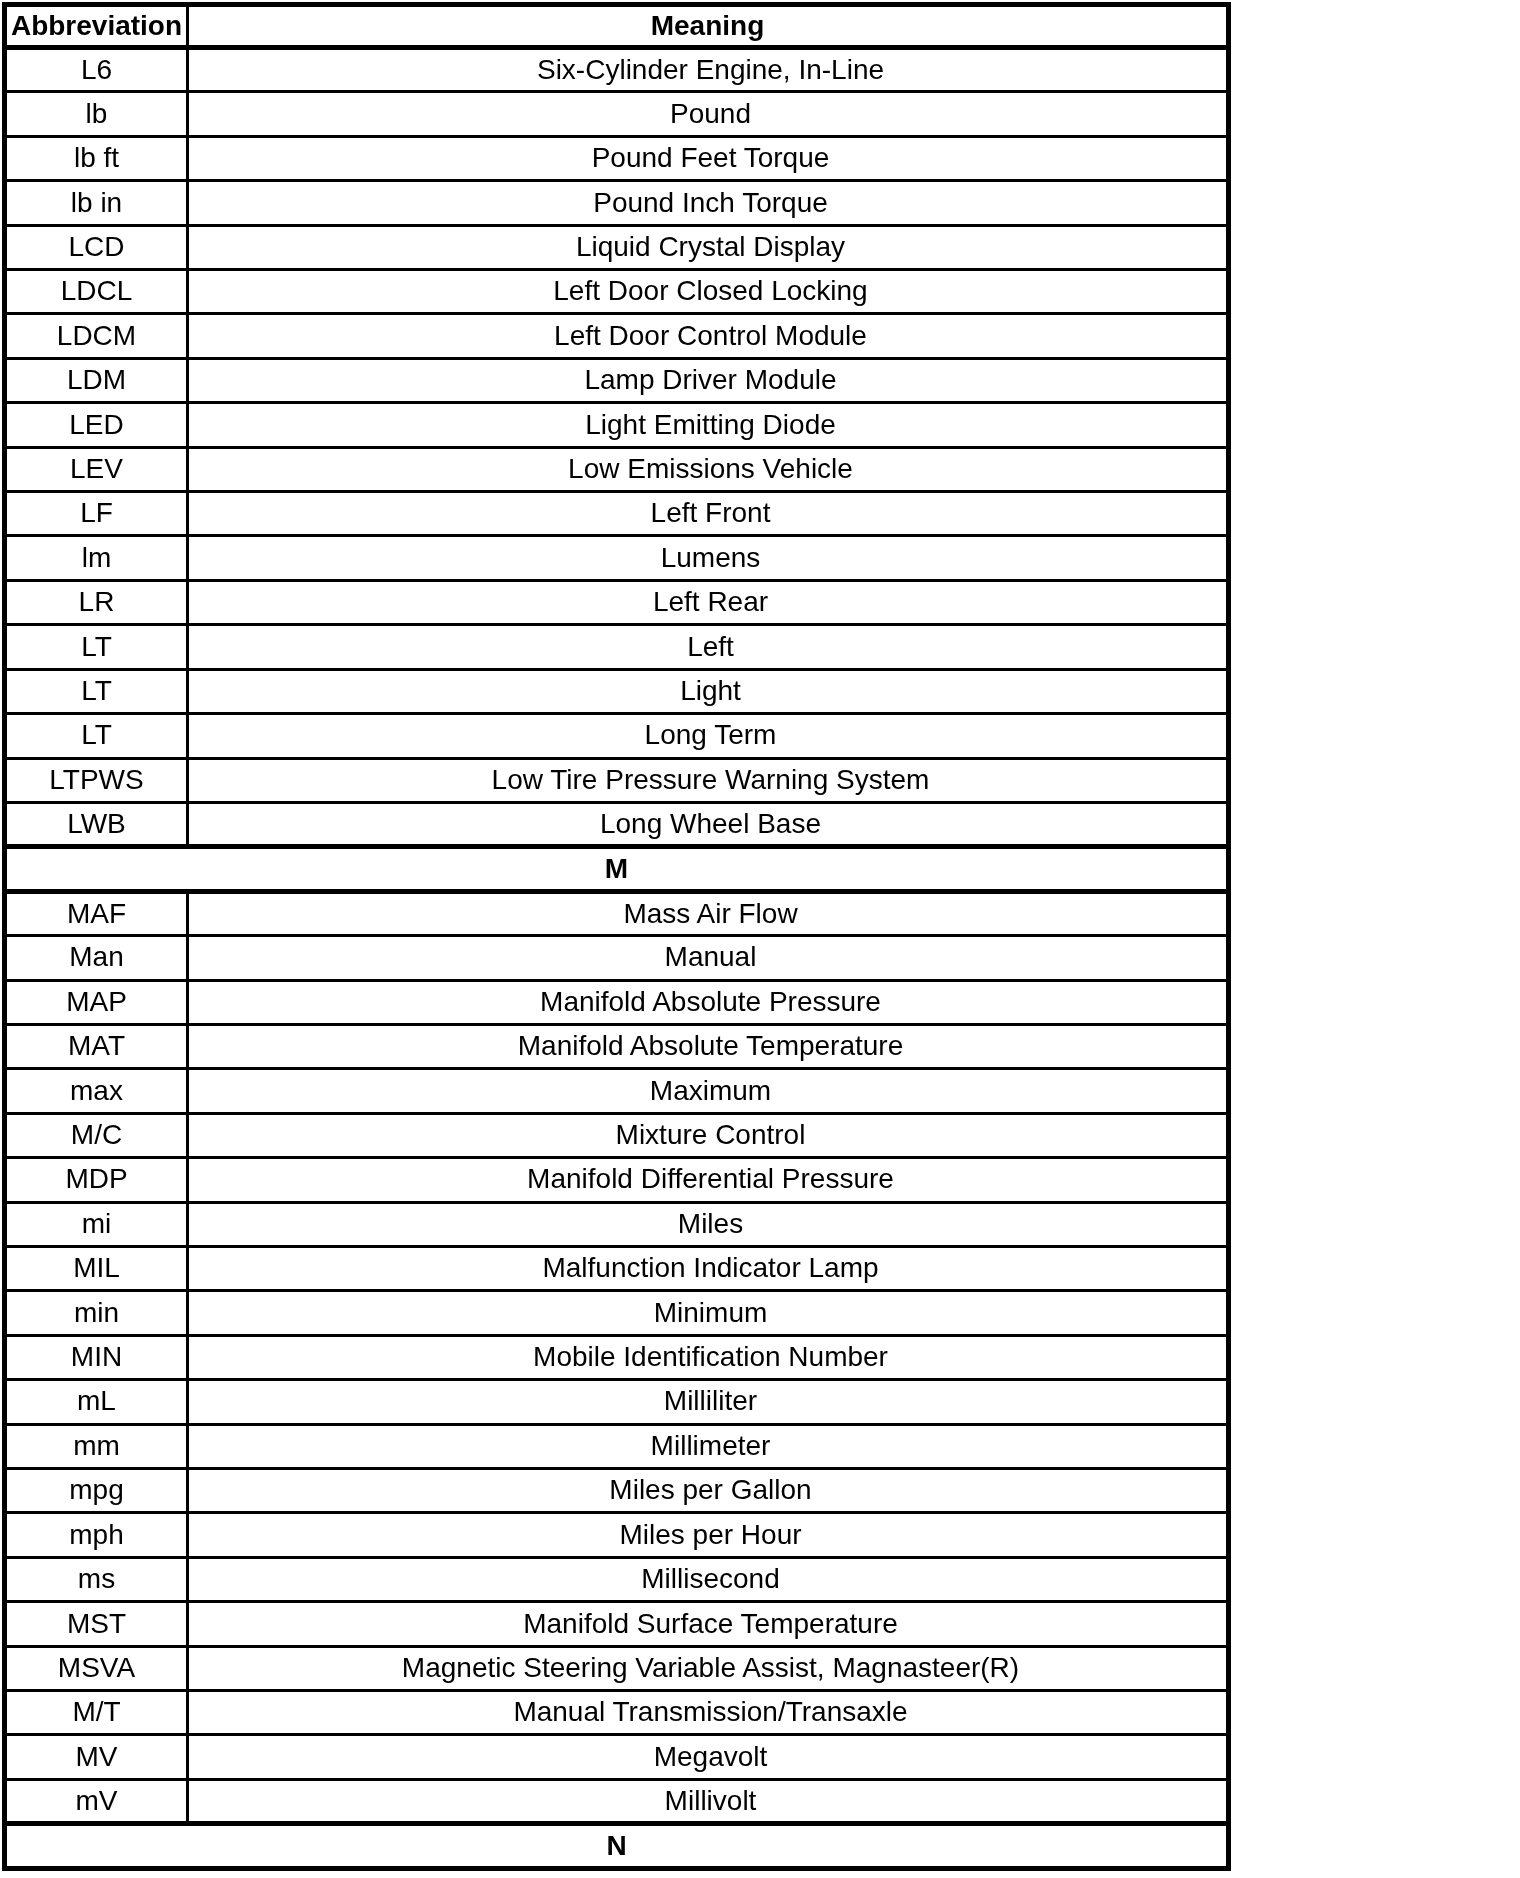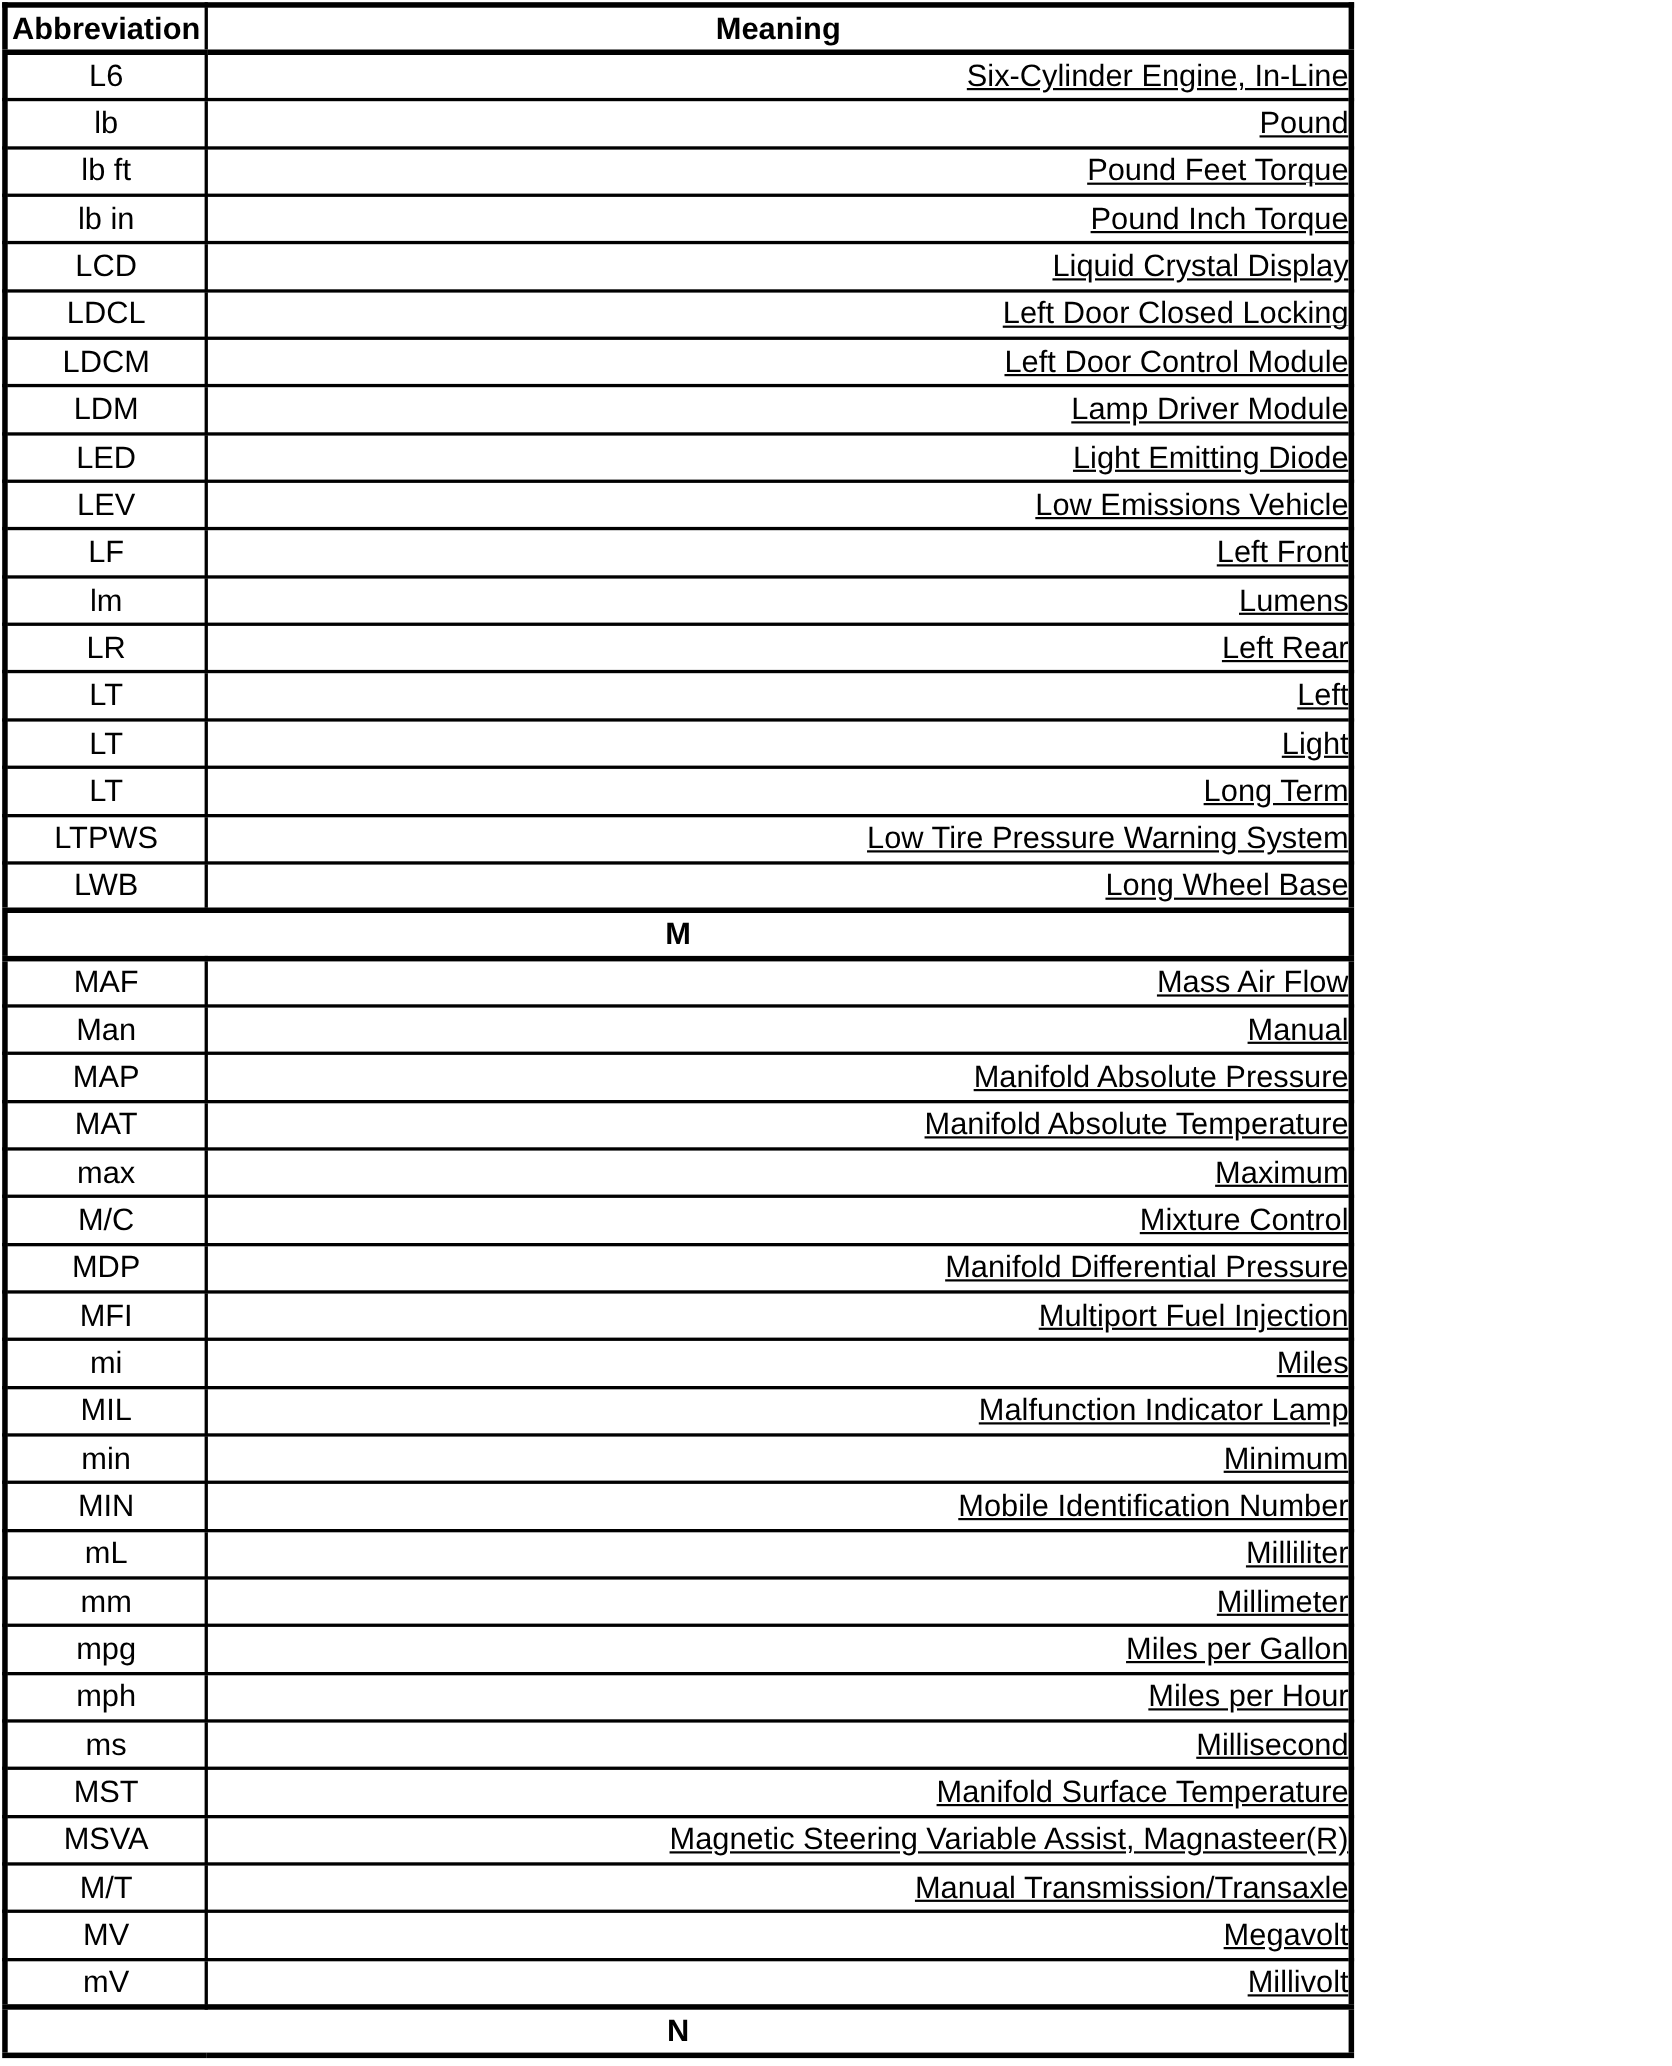--- a/index.html
+++ b/index.html
@@ -40,23 +40,22 @@
   tbody tr { height: 42px; }
   th {
     font-weight: bold;
     text-align: center;
     border-bottom-width: 5px;
   }
   td.abbr-cell {
     text-align: center;
   }
   td.meaning-cell {
-    text-align: right;
+    text-align: center;
     padding-left: 6px;
-    text-decoration: underline;
   }
   td.section-cell {
     text-align: center;
     font-weight: bold;
     border-top-width: 5px;
     border-bottom-width: 5px;
   }
 </style>
 </head>
 <body>
@@ -171,24 +170,20 @@
         </tr>
         <tr>
           <td class="abbr-cell">M/C</td>
           <td class="meaning-cell">Mixture Control</td>
         </tr>
         <tr>
           <td class="abbr-cell">MDP</td>
           <td class="meaning-cell">Manifold Differential Pressure</td>
         </tr>
         <tr>
-          <td class="abbr-cell">MFI</td>
-          <td class="meaning-cell">Multiport Fuel Injection</td>
-        </tr>
-        <tr>
           <td class="abbr-cell">mi</td>
           <td class="meaning-cell">Miles</td>
         </tr>
         <tr>
           <td class="abbr-cell">MIL</td>
           <td class="meaning-cell">Malfunction Indicator Lamp</td>
         </tr>
         <tr>
           <td class="abbr-cell">min</td>
           <td class="meaning-cell">Minimum</td>

